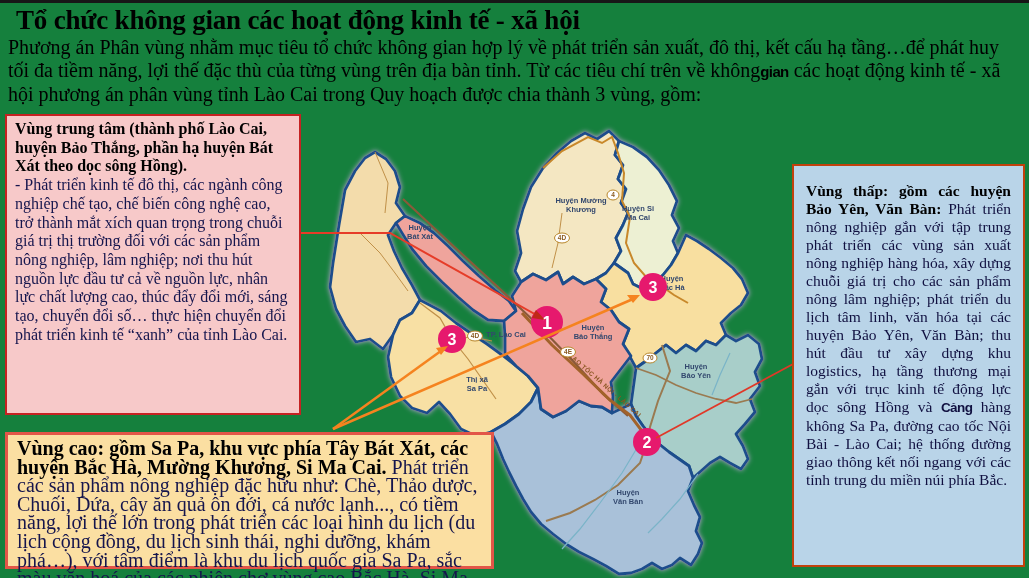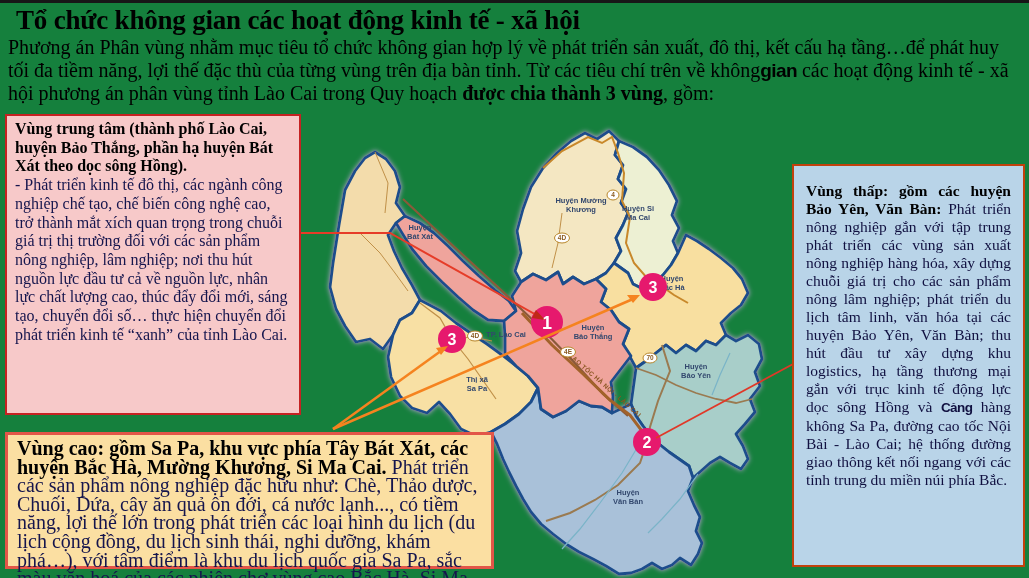--- a/index.html
+++ b/index.html
@@ -10,24 +10,24 @@
   }
   .top-rule { position:absolute; left:0; top:0; width:1029px; height:3px; background:#171717; }
   .title {
     position:absolute; left:16px; top:5px; font-size:27px; font-weight:bold;
     color:#000; letter-spacing:-0.2px;
   }
   .intro {
     position:absolute; left:8px; top:36px; width:1016px;
     font-size:20px; line-height:23px; color:#000;
   }
-  .intro b { font-weight:bold; }
+  .intro b { font-weight:normal; }
   .ins-sans {
     font-family:"Liberation Sans", sans-serif; font-weight:bold;
-    font-size:19px; letter-spacing:-0.6px;
+    font-size:15px; letter-spacing:-0.6px;
   }
   .callout { position:absolute; z-index:3; }
   .box-center {
     left:5px; top:114px; width:296px; height:301px;
     background:#f7c9c9; border:2.5px solid #c52222; padding:4px 8px;
     font-size:16px; line-height:18.7px; color:#15154d;
   }
   .box-high {
     left:5px; top:432px; width:489px; height:137px;
     background:#fbdfa2; border:3px solid #e25648; padding:4px 9px;

